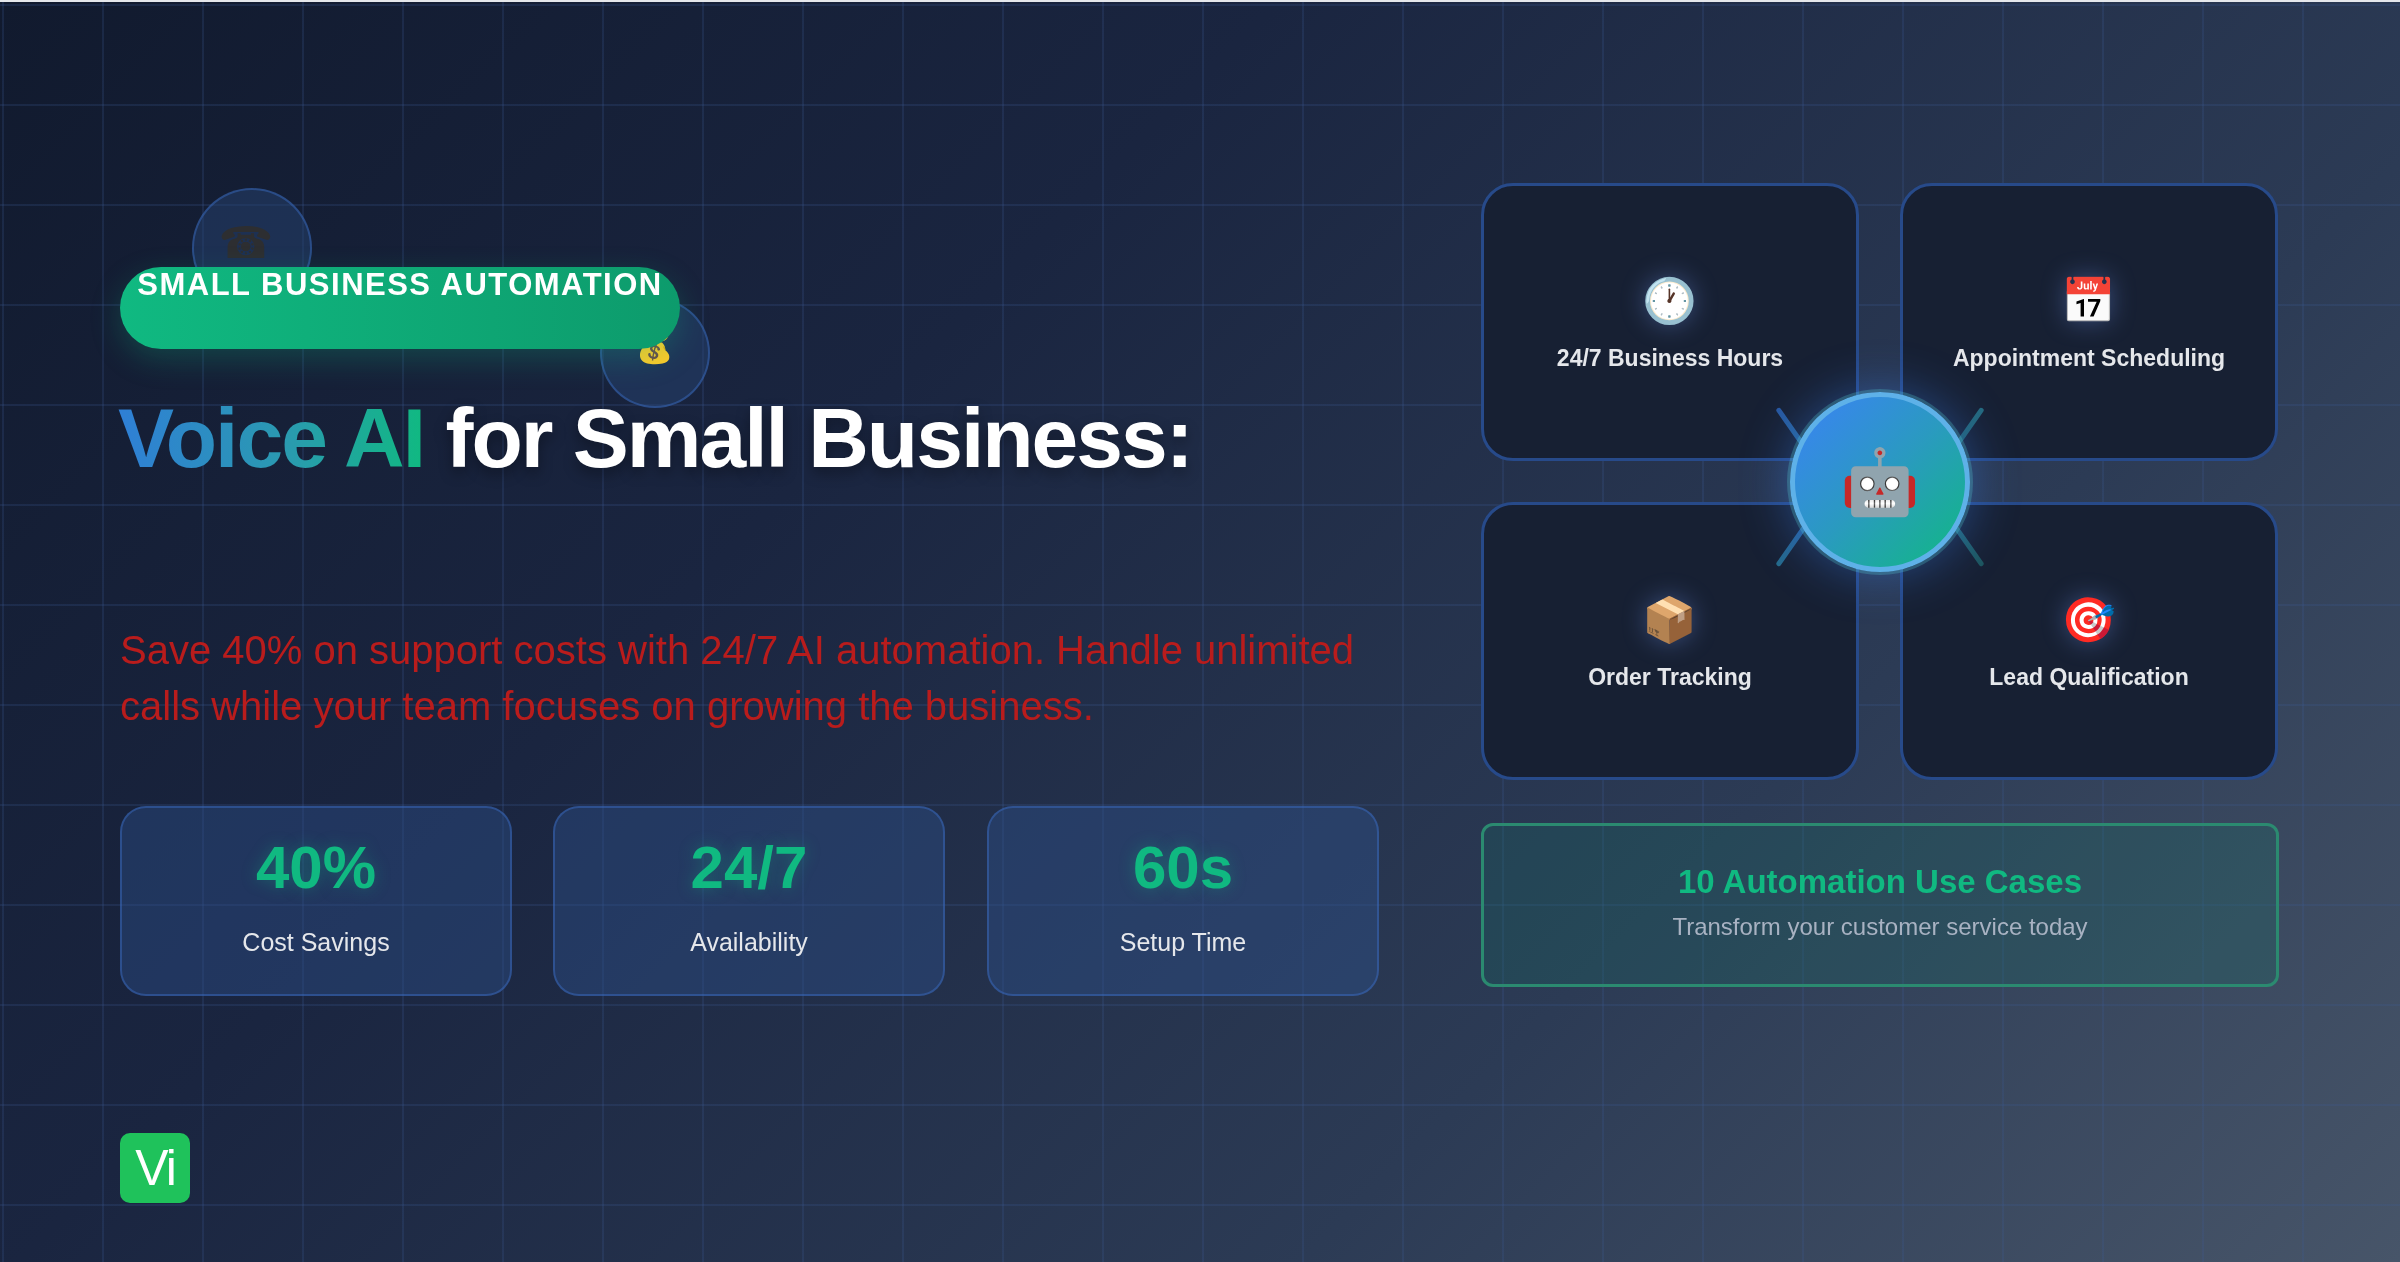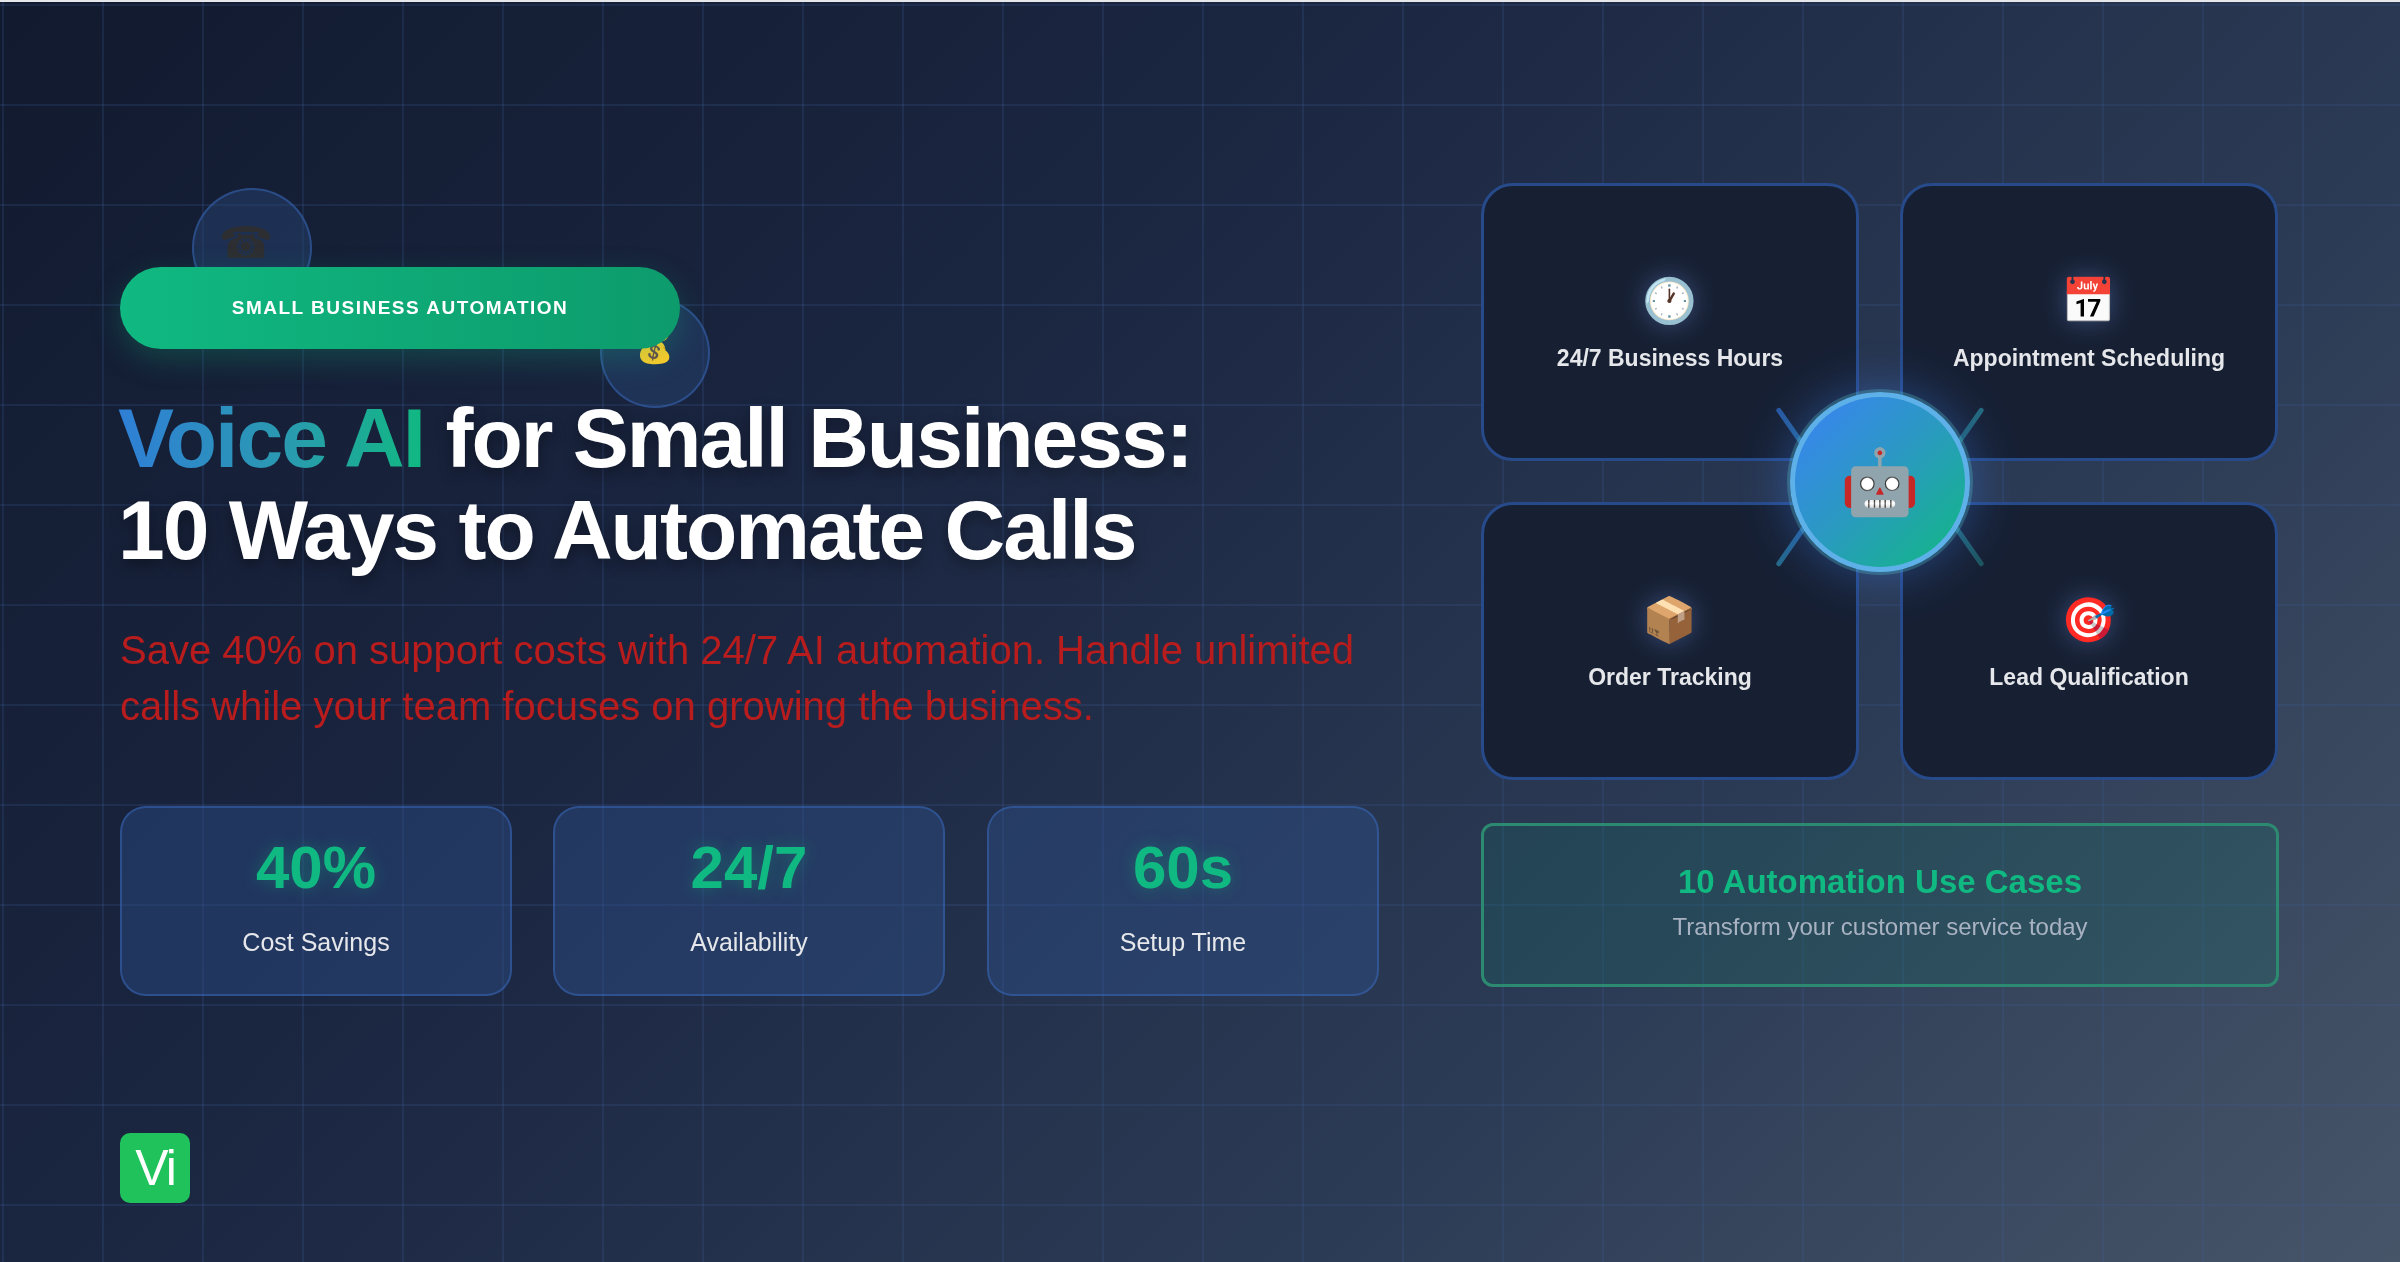--- a/index.html
+++ b/index.html
@@ -31,22 +31,22 @@
     .deco-phone { left: 192px; top: 188px; width: 120px; height: 120px; font-size: 44px; color: #4b5563; }
     .deco-phone span { transform: translate(-6px, -6px); filter: grayscale(0.7) brightness(0.55); }
     .deco-money { left: 600px; top: 298px; width: 110px; height: 110px; font-size: 30px; }
     .deco-money span { transform: translate(0px, -6px); }
 
     .pill {
       position: absolute; left: 120px; top: 267px; width: 560px; height: 82px;
       border-radius: 41px;
       background: linear-gradient(90deg, #10b981 0%, #0d9b6c 100%);
       box-shadow: 0 10px 30px rgba(16, 185, 129, 0.25);
-      display: flex; align-items: center; justify-content: center;
-      font-weight: 700; font-size: 19px; letter-spacing: 1.5px; color: #ffffff;
+      display: flex; align-items: flex-start; justify-content: center;
+      font-weight: 700; font-size: 31px; letter-spacing: 1.5px; color: #ffffff;
     }
 
     .headline {
       position: absolute; left: 118px; top: 392px; width: 1320px;
       font-family: "Liberation Sans", "DejaVu Sans", sans-serif;
       font-weight: 900; font-size: 84px; line-height: 92px;
       letter-spacing: -2px; color: #ffffff;
       text-shadow: 0 6px 14px rgba(0,0,0,0.35);
     }
     .headline .grad {
@@ -151,21 +151,20 @@
 <div class="deco-circle deco-money">
   <span>💰</span>
 </div>
 
 <div class="pill">
   <span>SMALL BUSINESS AUTOMATION</span>
 </div>
 
 <h1 class="headline">
   <span class="grad">Voice AI</span><span> for Small Business:</span><br>
-  <span>10 Ways to Automate Calls</span>
 </h1>
 
 <p class="subtitle">Save 40% on support costs with 24/7 AI automation. Handle unlimited calls while your team focuses on growing the business.</p>
 
 <div class="stat stat-1">
   <div class="stat-value">40%</div>
   <div class="stat-label">Cost Savings</div>
 </div>
 <div class="stat stat-2">
   <div class="stat-value">24/7</div>

